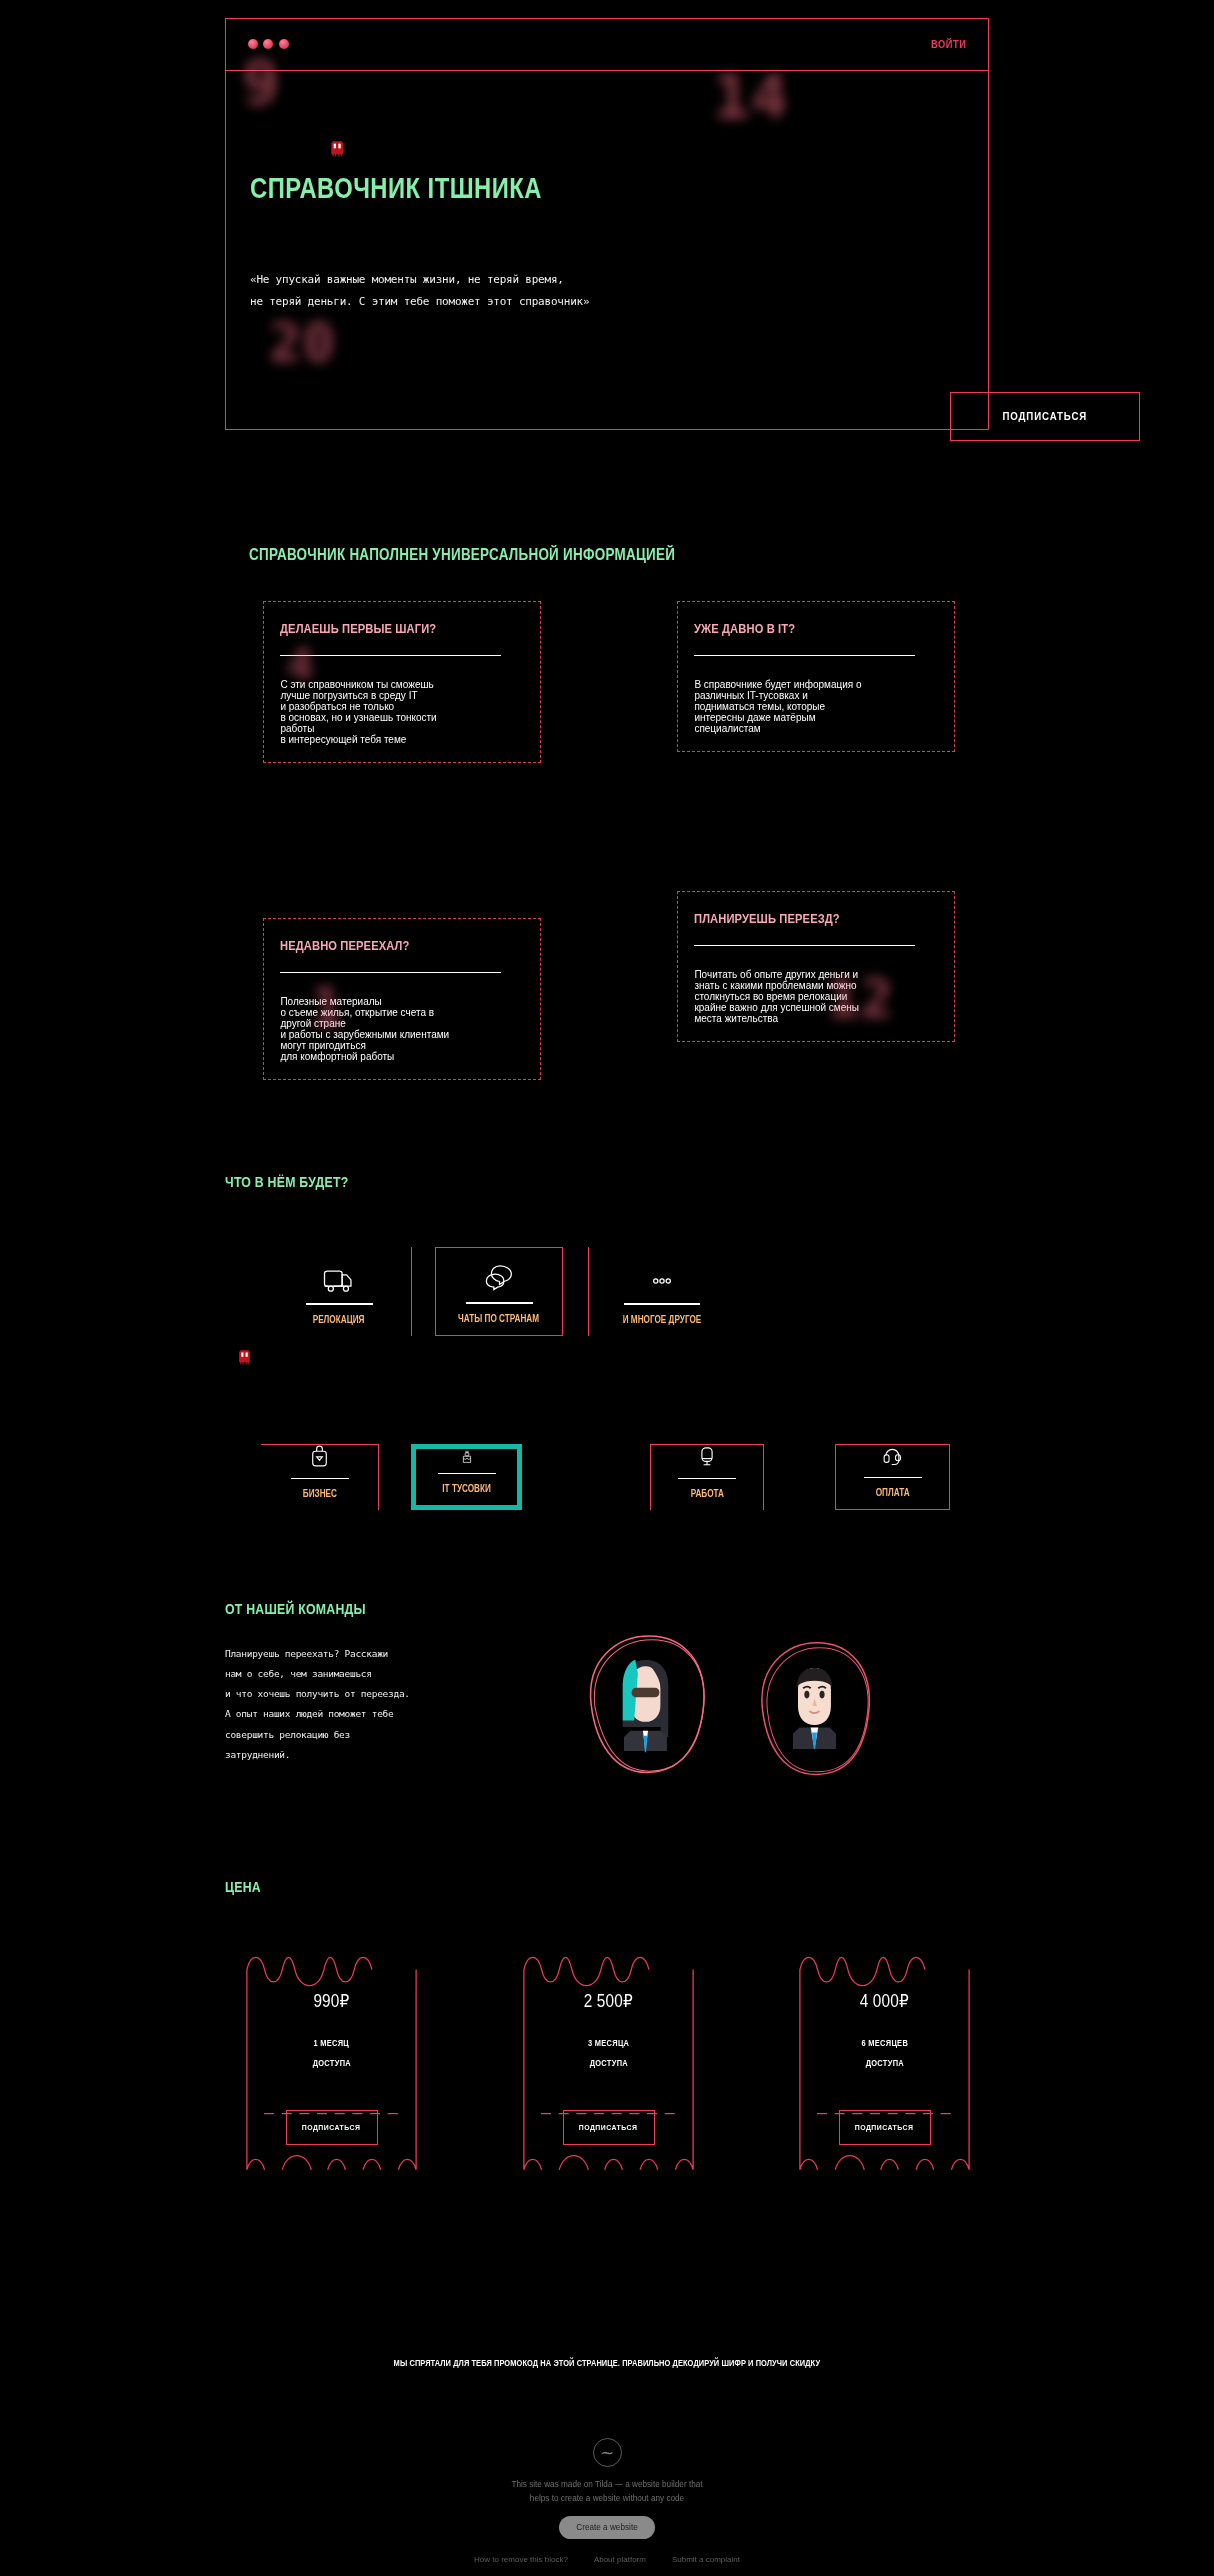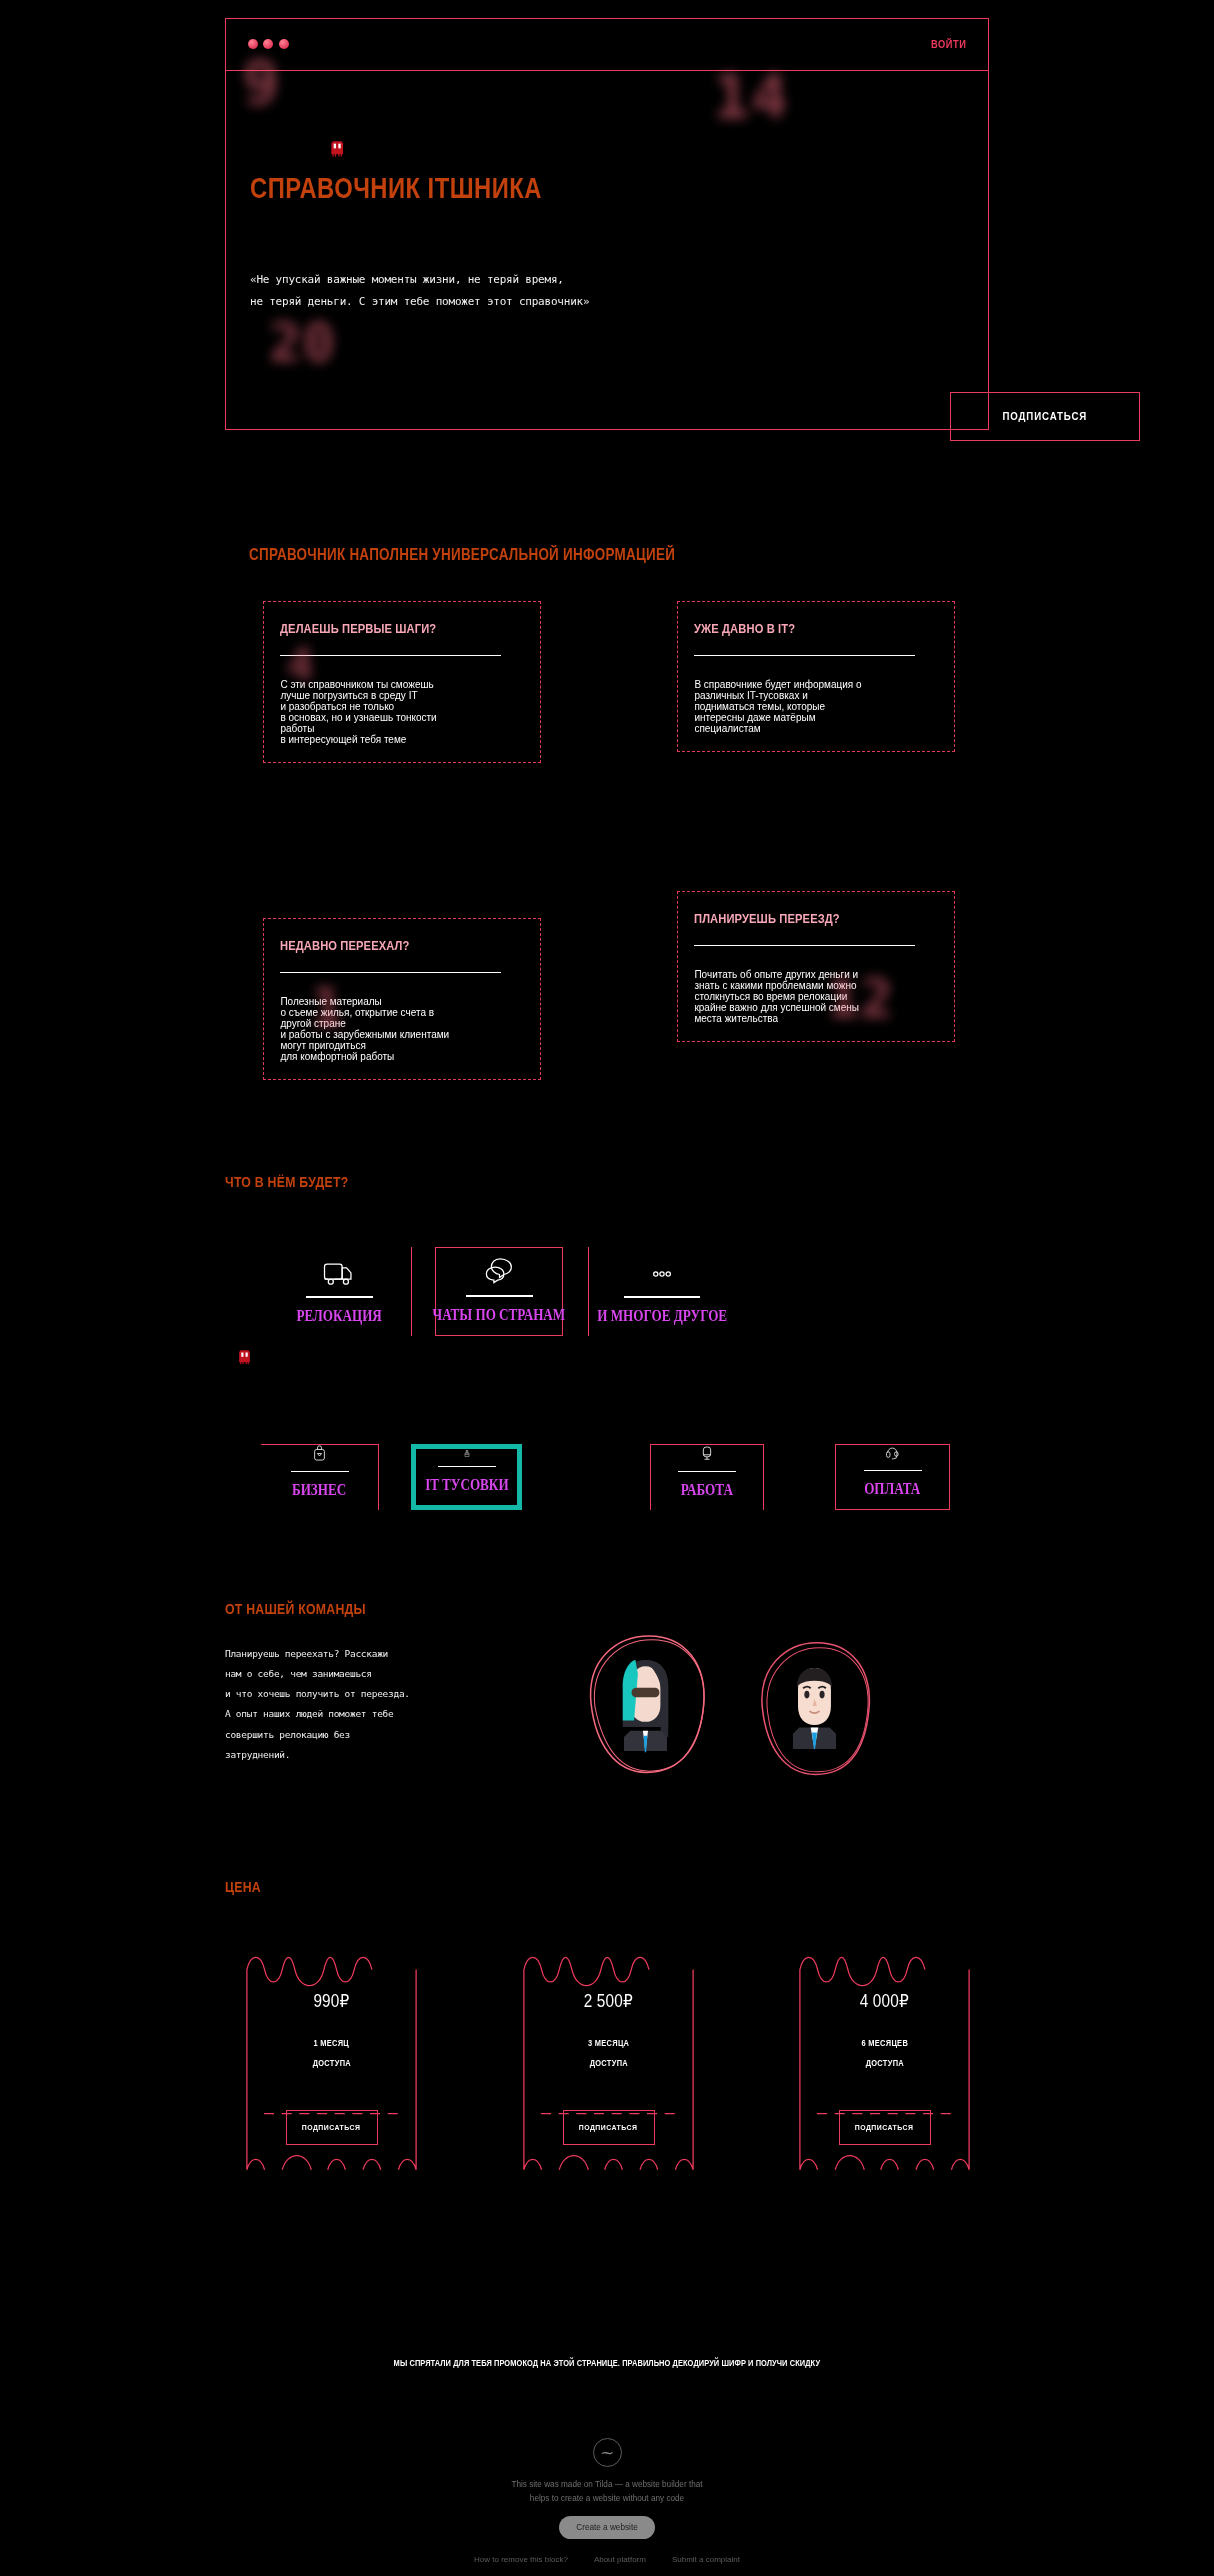--- a/index.html
+++ b/index.html
@@ -9,21 +9,21 @@
     font-family:"Liberation Sans", sans-serif;
     color:#fff;
   }
   .page{ position:absolute; inset:0; }
   .cond{
     font-family:"Liberation Sans Narrow","Liberation Sans",sans-serif;
     transform:scaleX(.82); transform-origin:left center;
     letter-spacing:.02em;
   }
   .pinkTitle{
-    color:#c2410c; font-weight:700; letter-spacing:.01em;
+    color:#86efac; font-weight:700; letter-spacing:.01em;
     font-family:"Liberation Sans","DejaVu Sans",sans-serif;
   }
   .glow{
     position:absolute; color:#f5697f; font-weight:700;
     font-family:"DejaVu Sans Mono",monospace;
     filter:blur(5.7px); opacity:.55; pointer-events:none; user-select:none;
     letter-spacing:.02em;
   }
   .ghost{ position:absolute; width:16.4px; height:19px; }
 
@@ -95,22 +95,22 @@
 
   
   .s3-title{ position:absolute; left:225px; top:1173px; font-size:15px; white-space:nowrap; }
   .tile{
     position:absolute; display:flex; flex-direction:column; align-items:center;
     justify-content:flex-end; padding-bottom:11.4px;
   }
   .tile .ic{ margin-bottom:6.3px; }
   .tile .tr{ width:67px; height:1.3px; background:#fff; margin:2.5px 0 8.9px; }
   .tile .lb{
-    color:#d946ef; font-size:16px; font-weight:700; white-space:nowrap;
-    font-family:Liberation Serif, serif;
+    color:#fdba74; font-size:10px; font-weight:700; white-space:nowrap;
+    font-family:Liberation Sans, sans-serif;
   }
   .tile .lb span{ display:inline-block; transform:scaleX(.82); }
 
   
   .s4-title{ position:absolute; left:225px; top:1600px; font-size:15px; white-space:nowrap; }
   .s4-text{
     position:absolute; left:225px; top:1644px; font-size:9.5px; line-height:2.12;
     color:#efefef; font-family:"DejaVu Sans Mono","Liberation Mono",monospace;
     letter-spacing:-.03em;
   }

